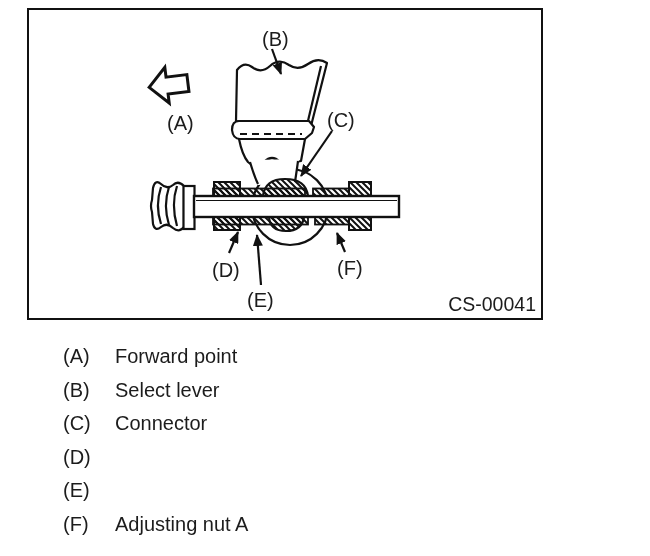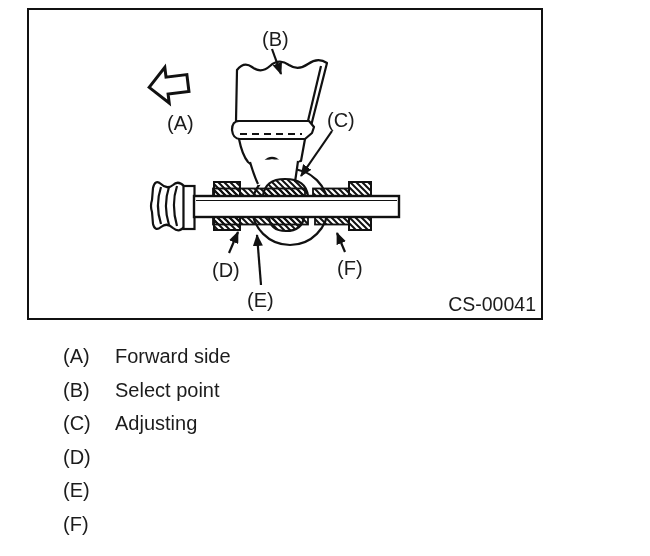--- a/index.html
+++ b/index.html
@@ -101,34 +101,35 @@
       <text class="lbl" x="247" y="307">(E)</text>
       <text class="lbl" x="337" y="275">(F)</text>
 
       <text class="code" x="536" y="311" text-anchor="end">CS-00041</text>
     </svg>
   </div>
 
   <div class="legend">
     <div class="legend-row">
       <span class="legend-key">(A)</span>
-      <span class="legend-label">Forward side</span>
+      <span class="legend-label">Forward point</span>
     </div>
     <div class="legend-row">
       <span class="legend-key">(B)</span>
-      <span class="legend-label">Select point</span>
+      <span class="legend-label">Select lever</span>
     </div>
     <div class="legend-row">
       <span class="legend-key">(C)</span>
-      <span class="legend-label">Adjusting</span>
+      <span class="legend-label">Connector</span>
     </div>
     <div class="legend-row">
       <span class="legend-key">(D)</span>
     </div>
     <div class="legend-row">
       <span class="legend-key">(E)</span>
     </div>
     <div class="legend-row">
       <span class="legend-key">(F)</span>
+      <span class="legend-label">Adjusting nut A</span>
     </div>
   </div>
 
 </div>
 
 </body></html>

